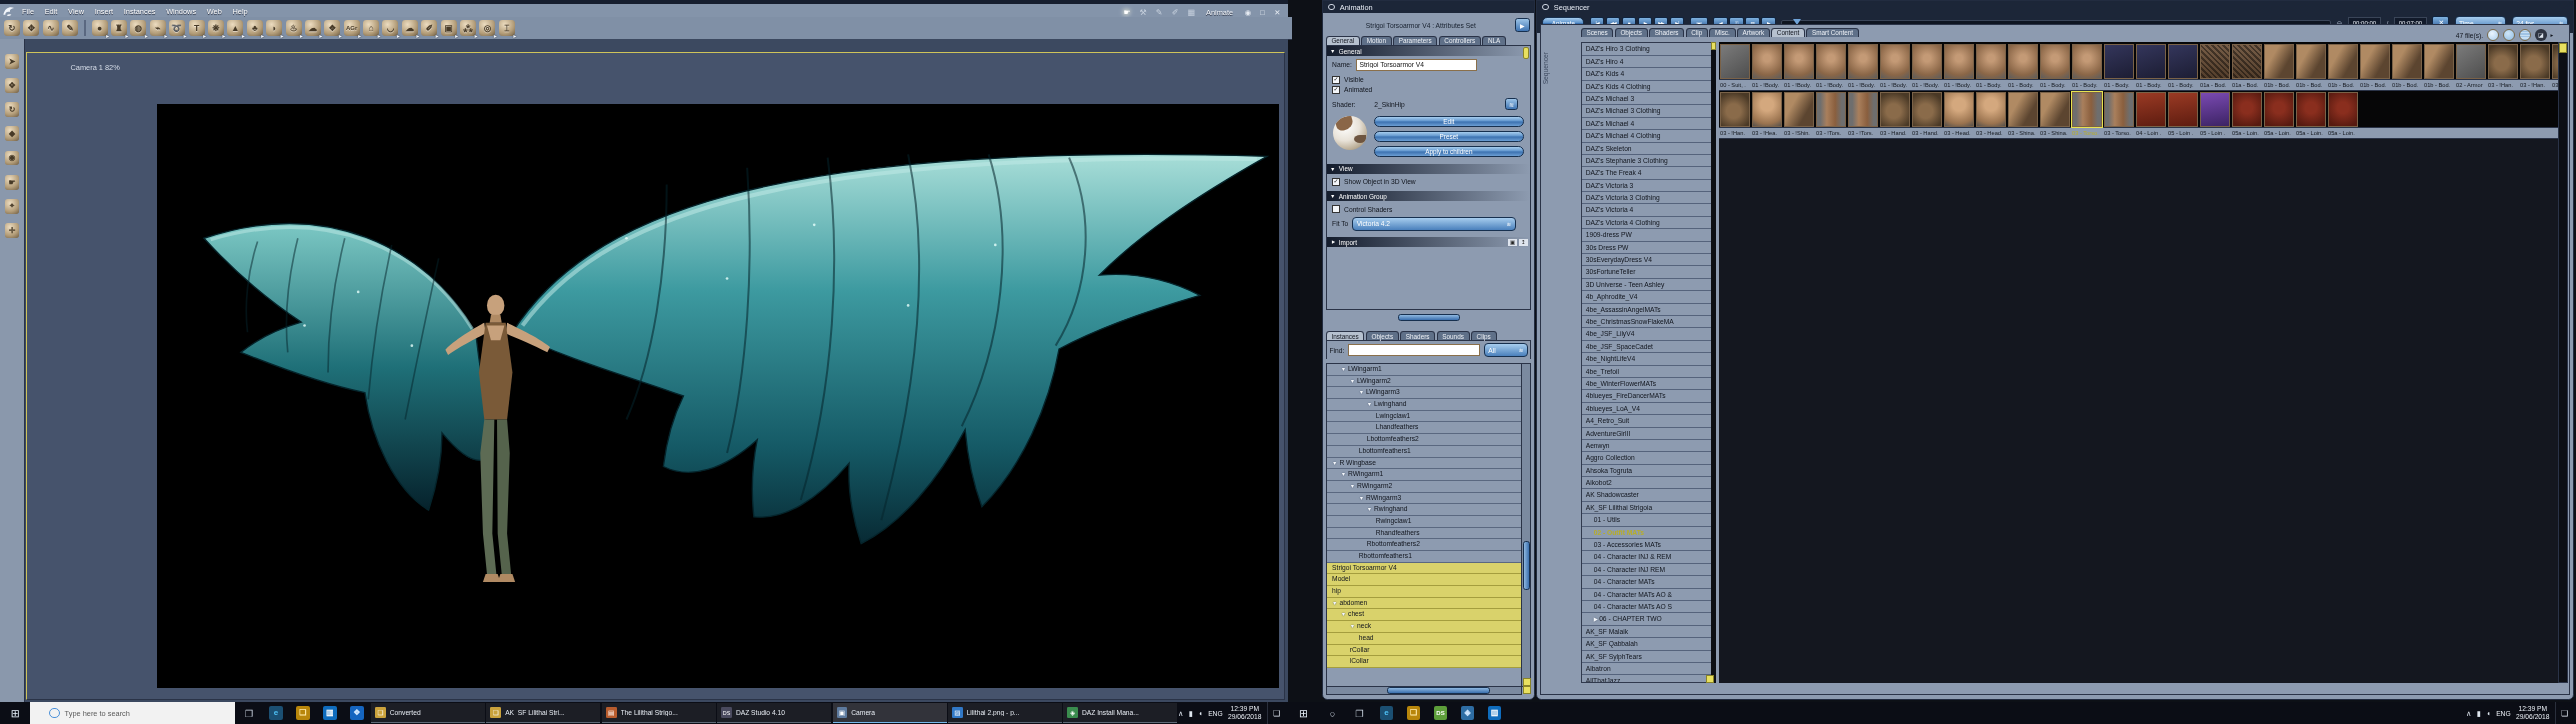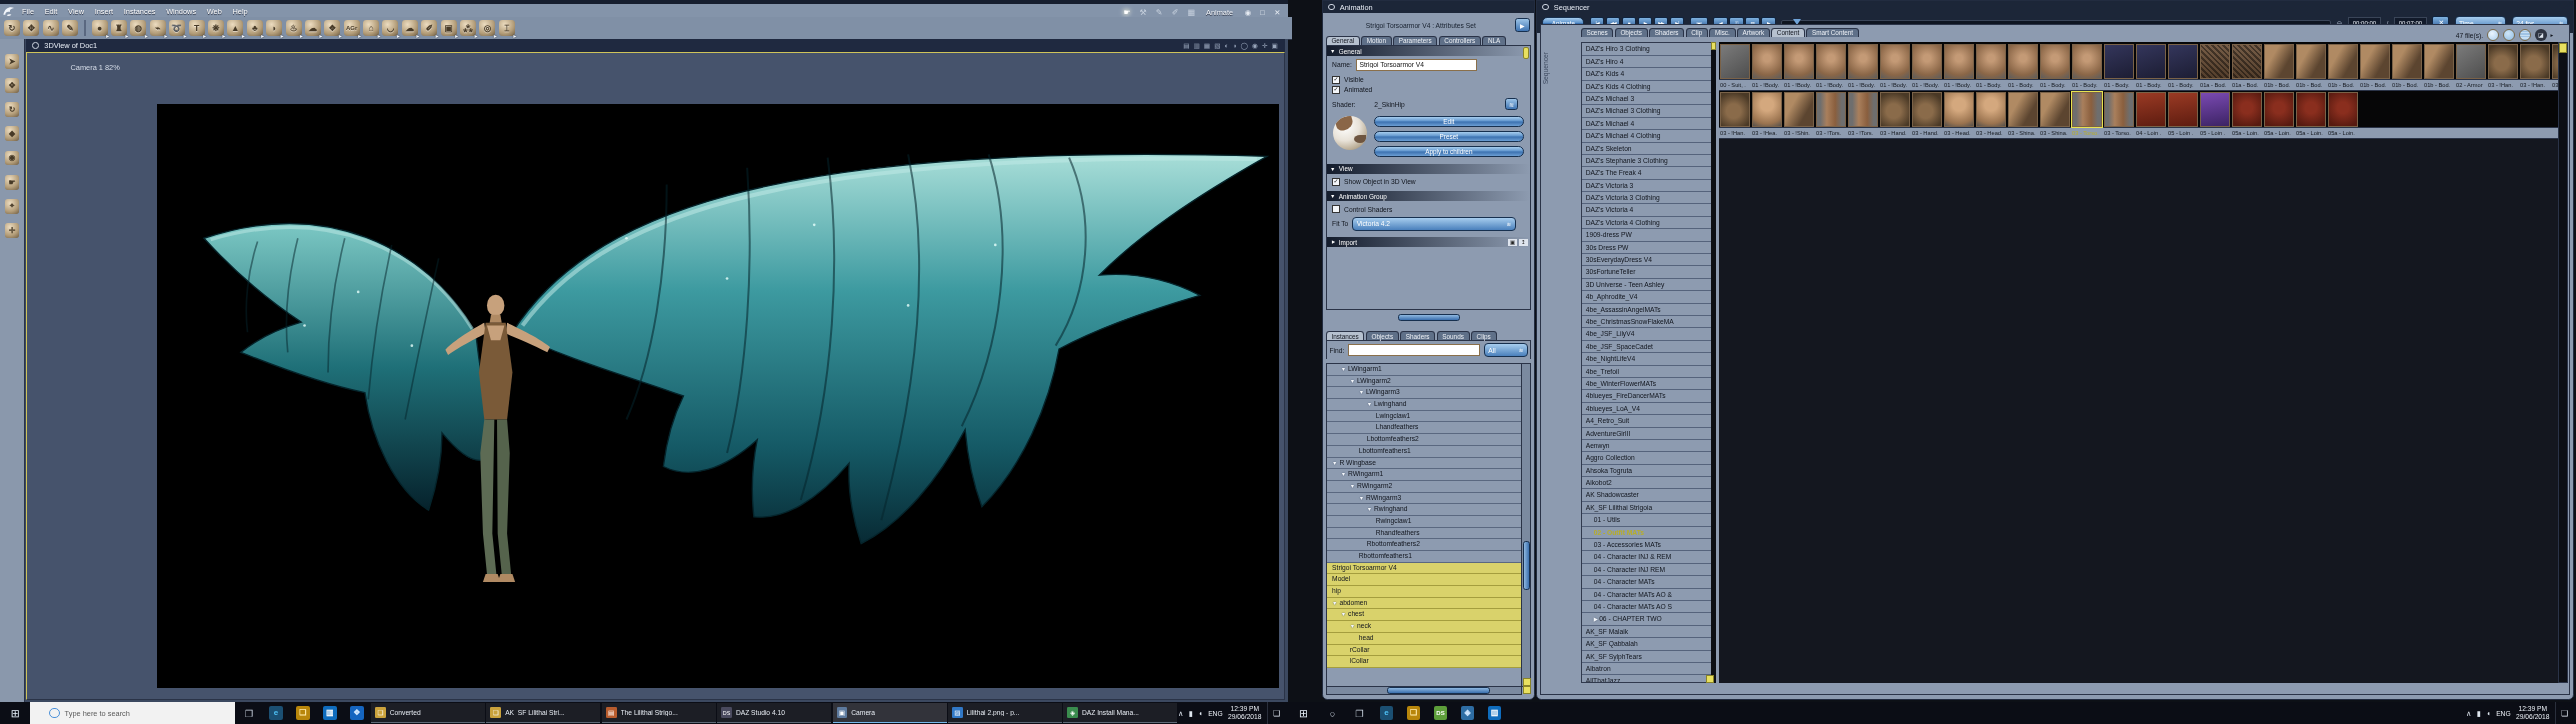--- a/index.html
+++ b/index.html
@@ -207,36 +207,20 @@
           <span class="colicon">➤</span>
           <span class="colicon">✥</span>
           <span class="colicon">↻</span>
           <span class="colicon">◆</span>
           <span class="colicon">◉</span>
           <span class="colicon">☛</span>
           <span class="colicon">⌖</span>
           <span class="colicon">✛</span>
         </div>
       <div class="vpwin">
-        <div class="vptitle">
-          <span class="ring"></span>
-          <span>3DView of Doc1</span>
-          <div class="vpmodes" id="vpModes">
-              <span class="vpmode">▤</span>
-              <span class="vpmode">▥</span>
-              <span class="vpmode">▦</span>
-              <span class="vpmode">▧</span>
-              <span class="vpmode">◐</span>
-              <span class="vpmode">◑</span>
-              <span class="vpmode">◯</span>
-              <span class="vpmode">◉</span>
-              <span class="vpmode">✛</span>
-              <span class="vpmode">▣</span>
-            </div>
-        </div>
         <div class="vpbody">
           <span class="camlabel">Camera 1 82%</span>
           <div class="render">
             <svg viewBox="0 0 1673 870" preserveAspectRatio="none">
               <defs>
                 <linearGradient id="teal" x1="0" y1="0" x2="0" y2="1">
                   <stop offset="0" stop-color="#a8ded8"></stop>
                     <stop offset="0.35" stop-color="#3d9aa0"></stop>
                     <stop offset="0.75" stop-color="#155a66"></stop>
                     <stop offset="1" stop-color="#082a34"></stop>

